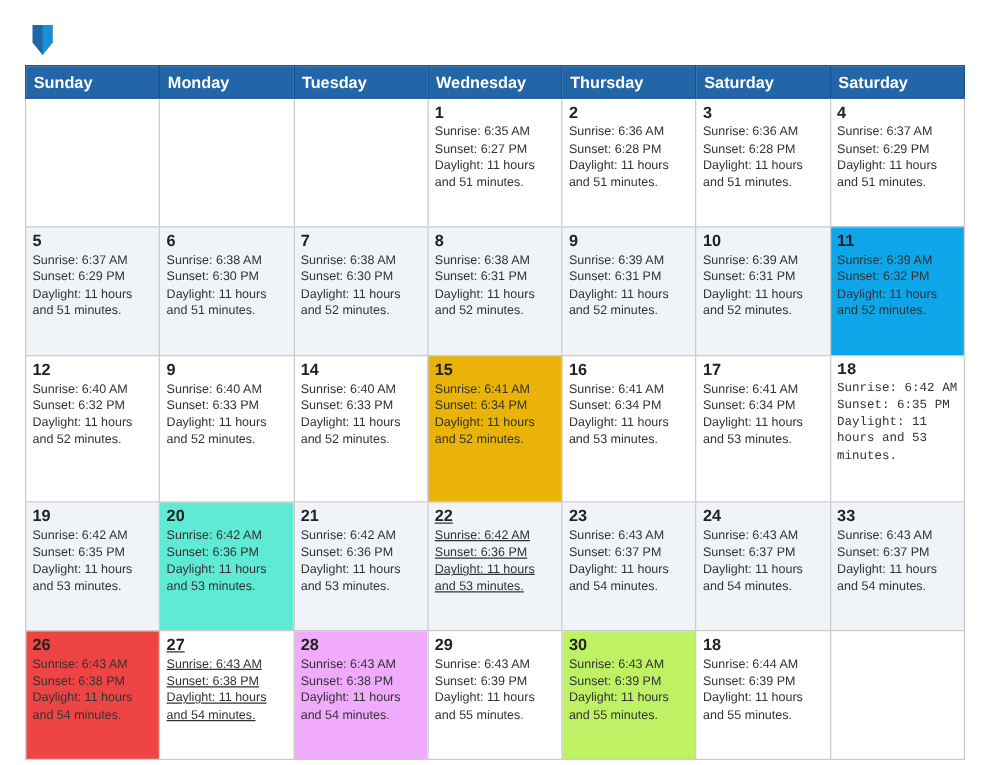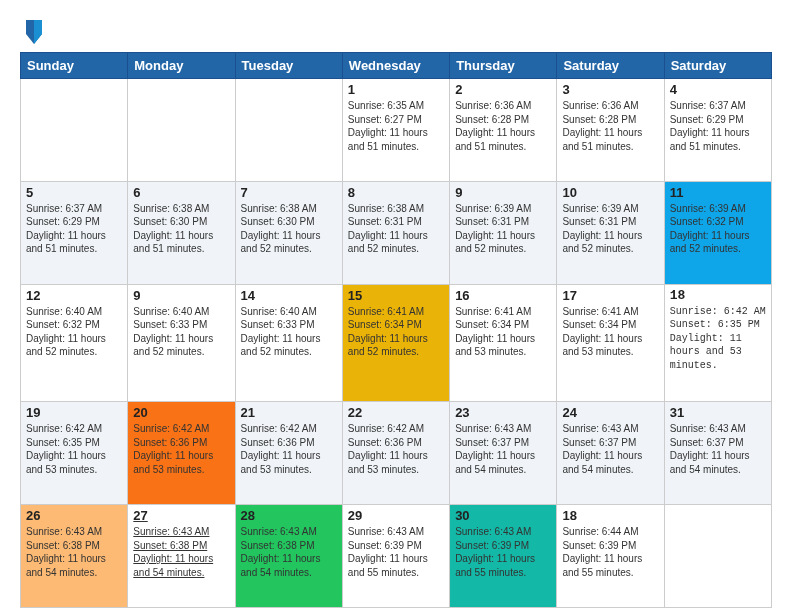--- a/index.html
+++ b/index.html
@@ -256,83 +256,83 @@
 Daylight: 11 hours and 53 minutes.</div>
           </td>
         </tr>
         <tr>
           <td style="background: rgb(240, 244, 248);">
             <span class="day-number">19</span>
             <div class="cell-info" style="white-space: pre-line;">Sunrise: 6:42 AM
 Sunset: 6:35 PM
 Daylight: 11 hours and 53 minutes.</div>
           </td>
-          <td style="background: #f97316; margin-top: 40px;">
+          <td style="background: #5eead4; margin-top: 40px;">
             <span class="day-number">20</span>
             <div class="cell-info" style="white-space: pre-line;">Sunrise: 6:42 AM
 Sunset: 6:36 PM
 Daylight: 11 hours and 53 minutes.</div>
           </td>
           <td style="background: rgb(240, 244, 248);">
             <span class="day-number">21</span>
             <div class="cell-info" style="white-space: pre-line;">Sunrise: 6:42 AM
 Sunset: 6:36 PM
 Daylight: 11 hours and 53 minutes.</div>
           </td>
-          <td style="background: rgb(240, 244, 248);">
+          <td style="background: rgb(240, 244, 248); text-decoration: underline;">
             <span class="day-number">22</span>
             <div class="cell-info" style="white-space: pre-line;">Sunrise: 6:42 AM
 Sunset: 6:36 PM
 Daylight: 11 hours and 53 minutes.</div>
           </td>
           <td style="background: rgb(240, 244, 248);">
             <span class="day-number">23</span>
             <div class="cell-info" style="white-space: pre-line;">Sunrise: 6:43 AM
 Sunset: 6:37 PM
 Daylight: 11 hours and 54 minutes.</div>
           </td>
           <td style="background: rgb(240, 244, 248);">
             <span class="day-number">24</span>
             <div class="cell-info" style="white-space: pre-line;">Sunrise: 6:43 AM
 Sunset: 6:37 PM
 Daylight: 11 hours and 54 minutes.</div>
           </td>
           <td style="background: rgb(240, 244, 248);">
-            <span class="day-number">31</span>
+            <span class="day-number">33</span>
             <div class="cell-info" style="white-space: pre-line;">Sunrise: 6:43 AM
 Sunset: 6:37 PM
 Daylight: 11 hours and 54 minutes.</div>
           </td>
         </tr>
         <tr>
-          <td style="background: #fdba74;">
+          <td style="background: #ef4444;">
             <span class="day-number">26</span>
             <div class="cell-info" style="white-space: pre-line;">Sunrise: 6:43 AM
 Sunset: 6:38 PM
 Daylight: 11 hours and 54 minutes.</div>
           </td>
           <td style="background: rgb(255, 255, 255); text-decoration: underline;">
             <span class="day-number">27</span>
             <div class="cell-info" style="white-space: pre-line;">Sunrise: 6:43 AM
 Sunset: 6:38 PM
 Daylight: 11 hours and 54 minutes.</div>
           </td>
-          <td style="background: #22c55e;">
+          <td style="background: #f0abfc;">
             <span class="day-number">28</span>
             <div class="cell-info" style="white-space: pre-line;">Sunrise: 6:43 AM
 Sunset: 6:38 PM
 Daylight: 11 hours and 54 minutes.</div>
           </td>
           <td style="background: rgb(255, 255, 255);">
             <span class="day-number">29</span>
             <div class="cell-info" style="white-space: pre-line;">Sunrise: 6:43 AM
 Sunset: 6:39 PM
 Daylight: 11 hours and 55 minutes.</div>
           </td>
-          <td style="background: #14b8a6;">
+          <td style="background: #bef264;">
             <span class="day-number">30</span>
             <div class="cell-info" style="white-space: pre-line;">Sunrise: 6:43 AM
 Sunset: 6:39 PM
 Daylight: 11 hours and 55 minutes.</div>
           </td>
           <td style="background: rgb(255, 255, 255);">
             <span class="day-number">18</span>
             <div class="cell-info" style="white-space: pre-line;">Sunrise: 6:44 AM
 Sunset: 6:39 PM
 Daylight: 11 hours and 55 minutes.</div>

